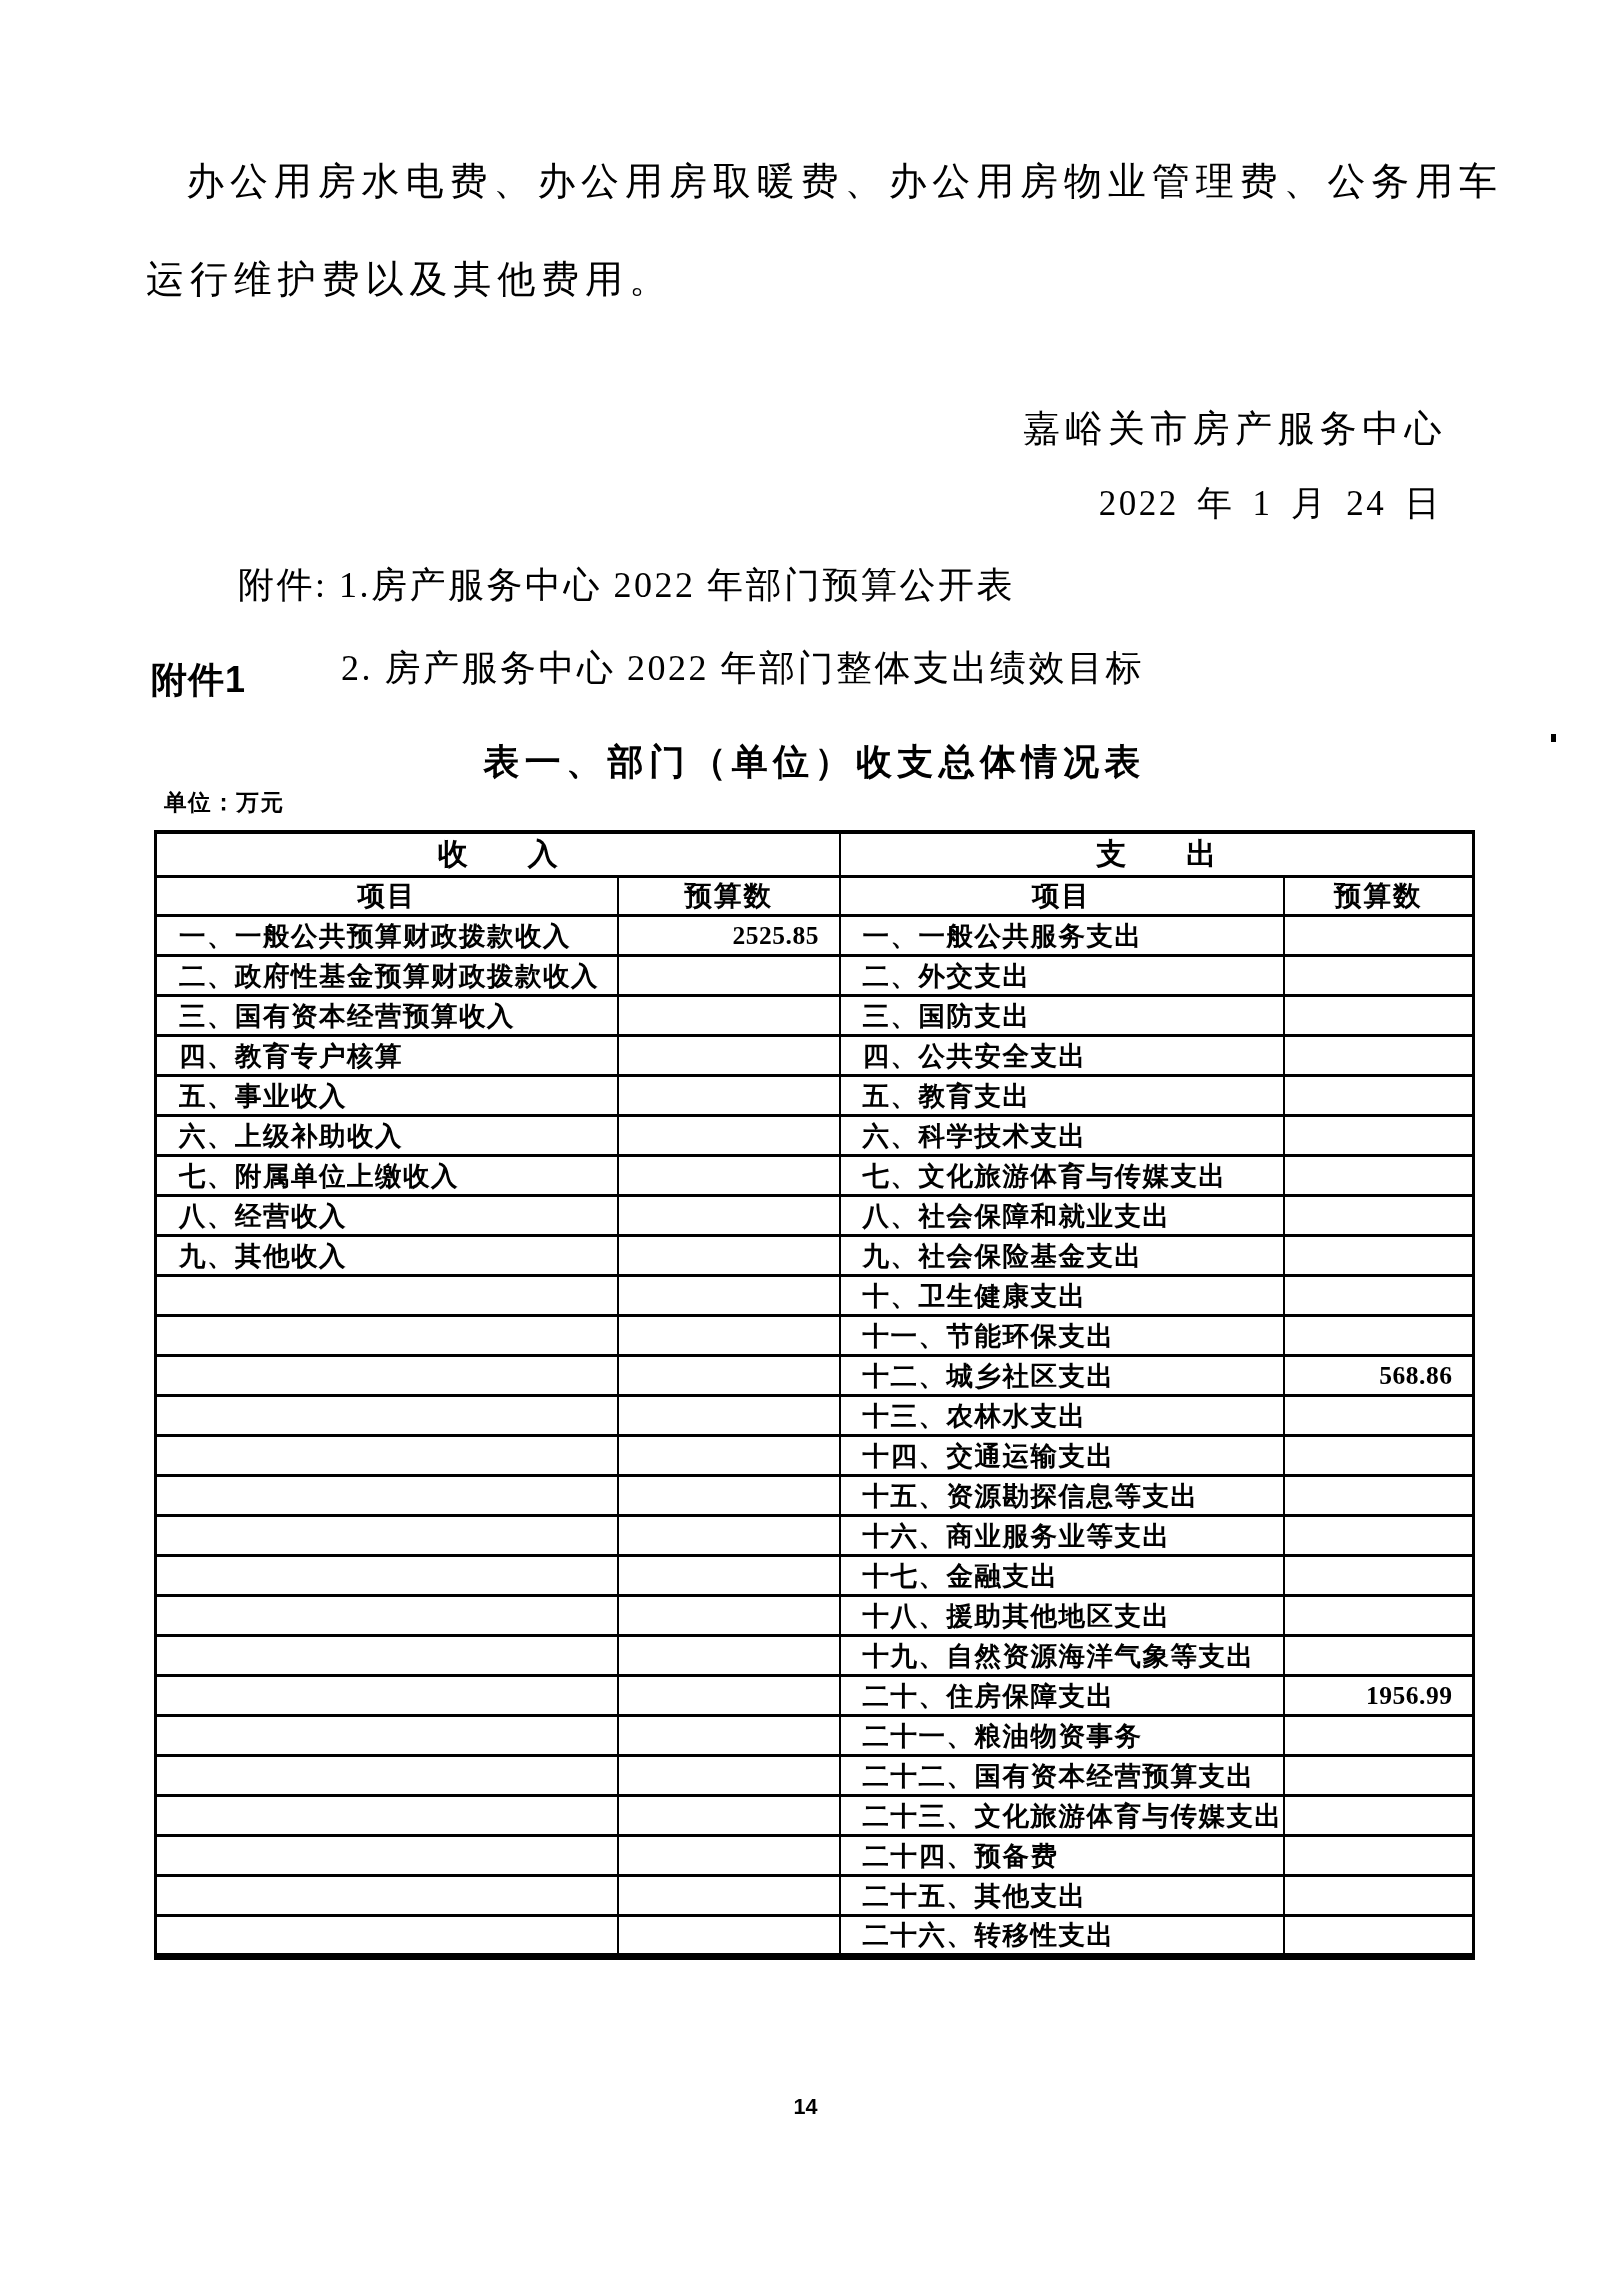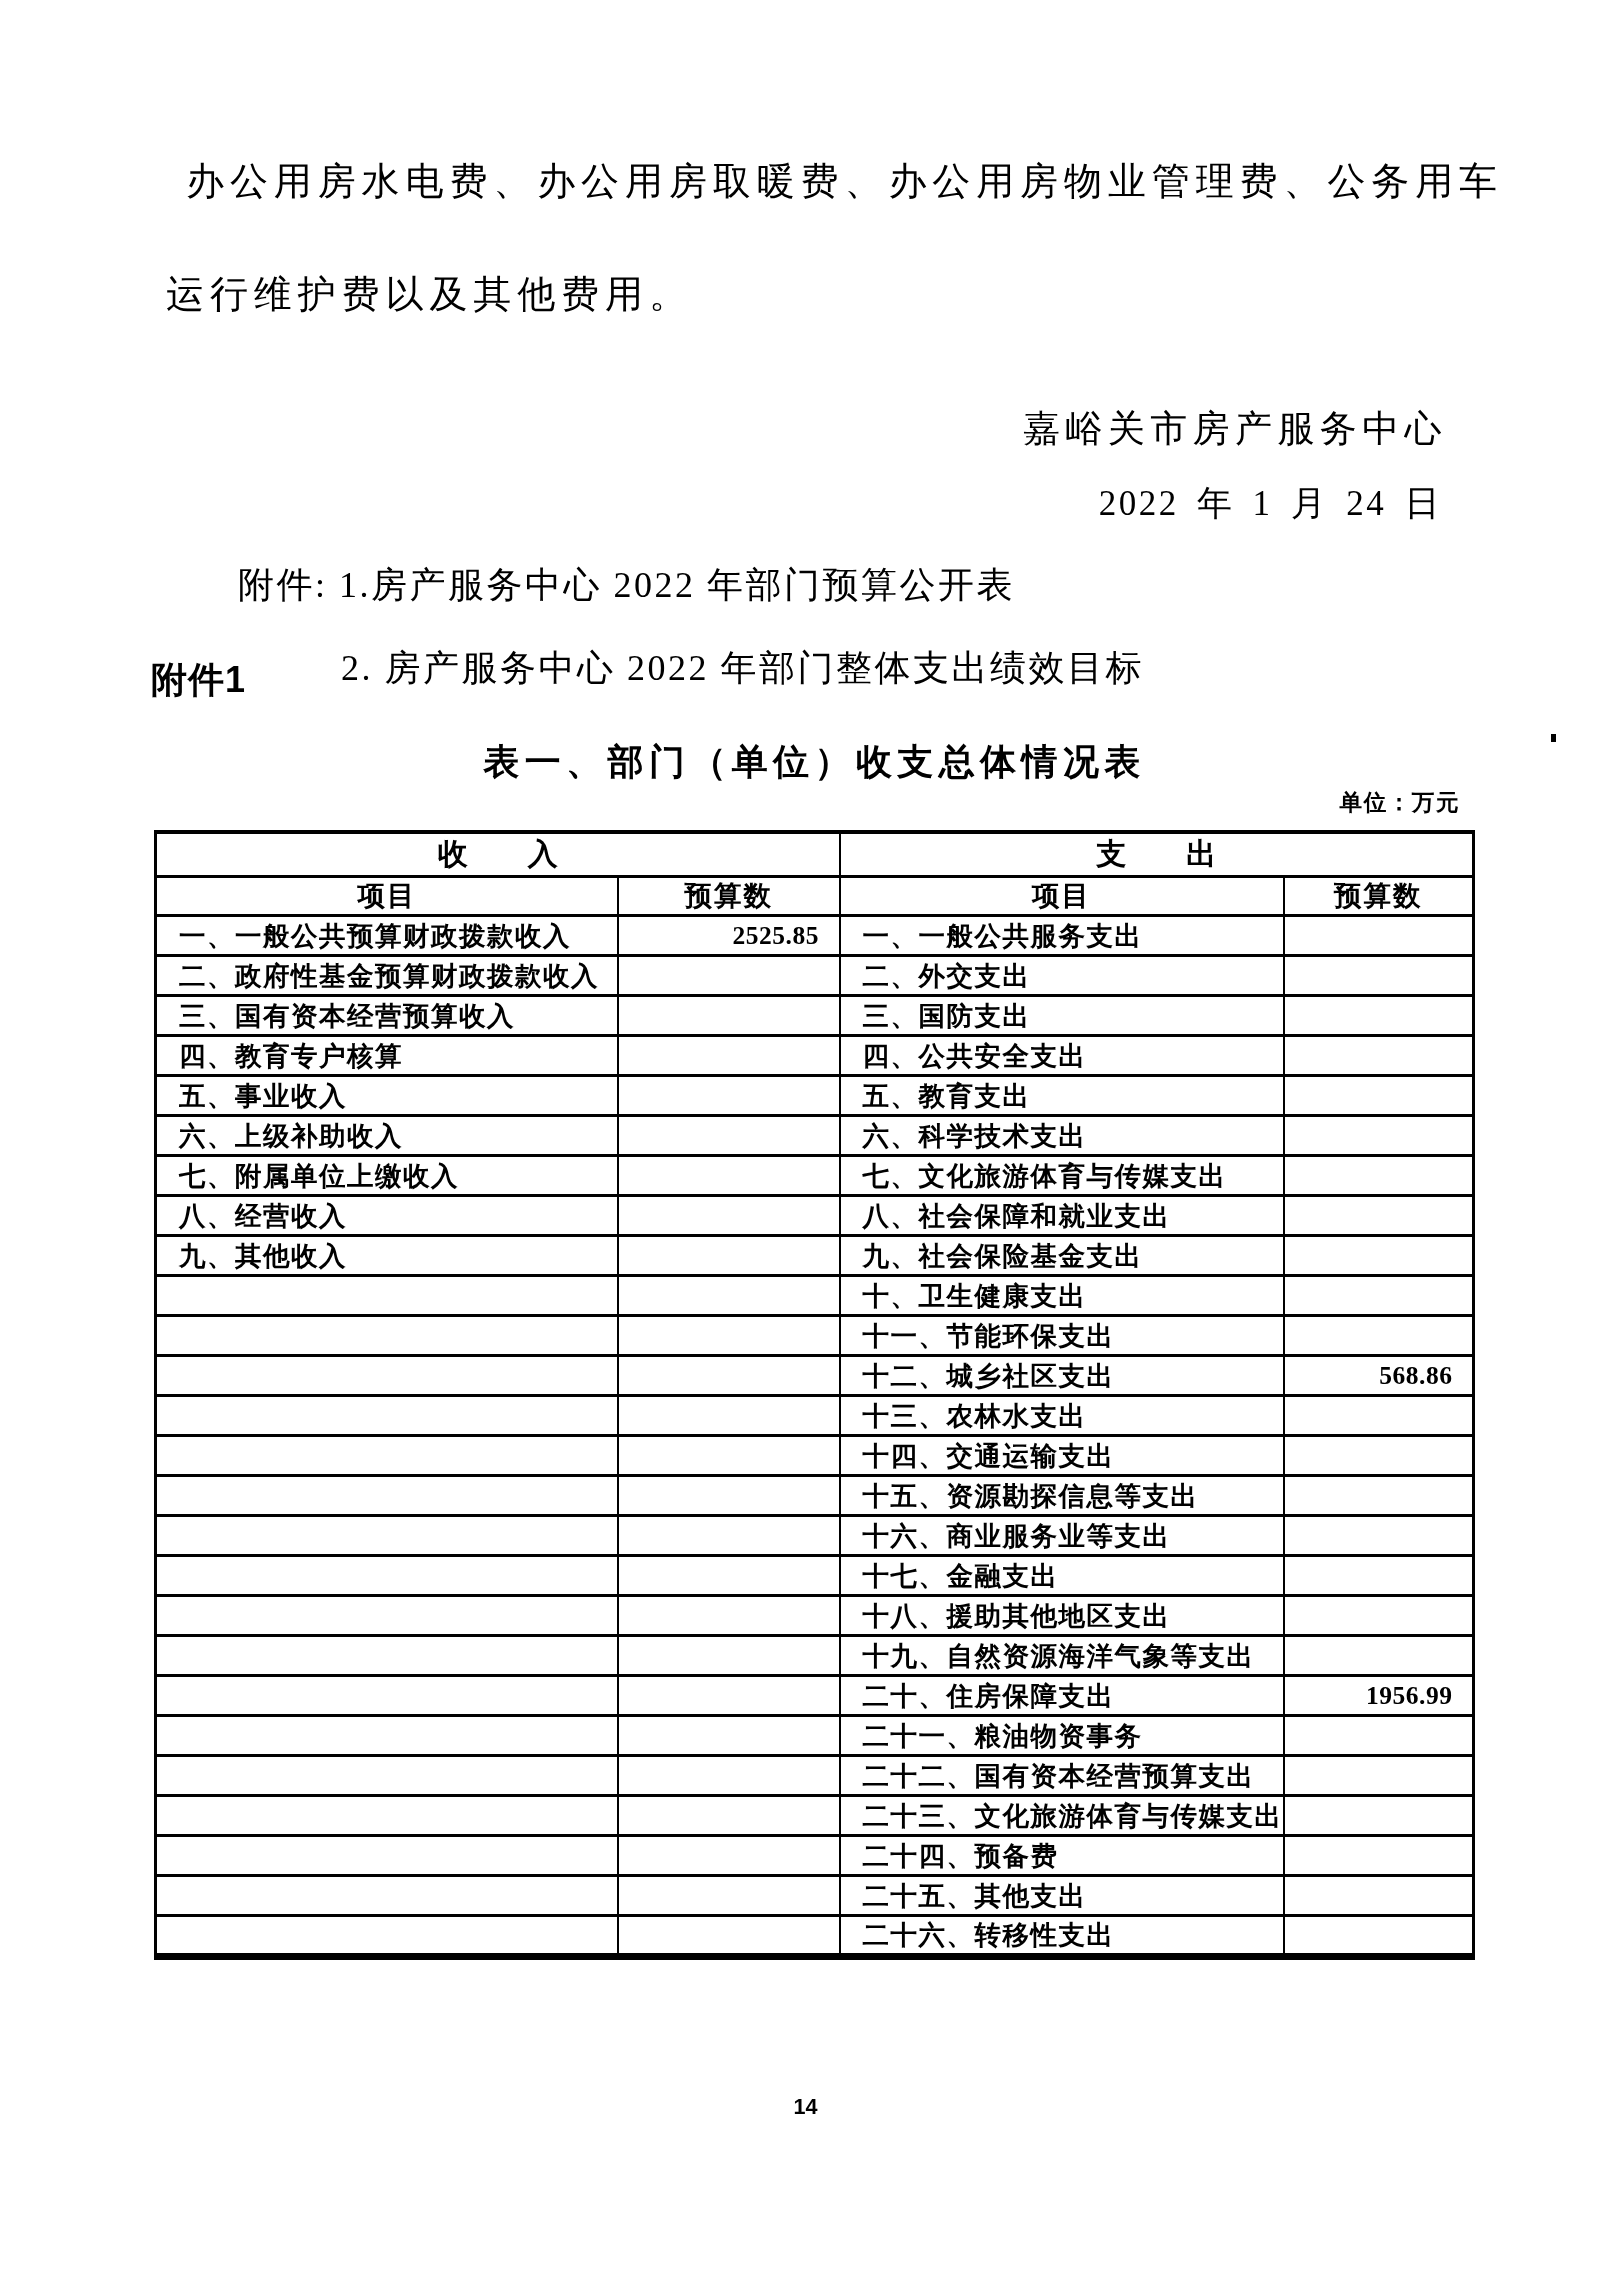--- a/index.html
+++ b/index.html
@@ -10,21 +10,21 @@
     background:#ffffff; color:#000;
     font-family:"Liberation Serif", serif;
     overflow:hidden;
   }
   .body-line {
     position:absolute; left:146px; width:1334px;
     font-size:38px; letter-spacing:5.9px; white-space:nowrap;
     font-weight:500;
   }
   .body-line-1 { top:156px;margin-left:40px; }
-  .body-line-2 { top:269px;margin-left:20px; }
+  .body-line-2 { top:254px; }
   .signature {
     position:absolute; top:404px; right:164px;
     font-size:37px; letter-spacing:5.4px; white-space:nowrap; font-weight:500;
   }
   .date-line {
     position:absolute; top:480px; right:169px;
     font-size:35px; letter-spacing:2.5px; word-spacing:6.9px; white-space:nowrap; font-weight:500;
   }
   .attach-1 {
     position:absolute; left:238px; top:561px;
@@ -41,22 +41,22 @@
   }
   .scan-dot {
     position:absolute; left:1551px; top:734px; width:4.9px; height:7.8px; background:#000;
   }
   .table-title {
     position:absolute; left:154px; top:738px; width:1321px;
     text-align:center; font-size:36px; font-weight:bold; letter-spacing:5.4px;
     font-family:"Liberation Sans", sans-serif; white-space:nowrap;
   }
   .unit-note {
-    position:absolute; left:146px; top:787px; width:1314px;
-    text-align:right; font-size:22.6px; font-weight:bold; letter-spacing:1.5px;
+    position:absolute; left:164px; top:787px; width:1314px;
+    font-size:22.6px; font-weight:bold; letter-spacing:1.5px;
   }
   table.budget {
     position:absolute; left:154px; top:830px; width:1321px;
     border-collapse:collapse; table-layout:fixed;
     border:3.4px solid #000; border-top-width:4.9px; border-bottom-width:7.4px;
   }
   table.budget col.c-item-l { width:35.1%; }
   table.budget col.c-amt-l  { width:16.8%; }
   table.budget col.c-item-r { width:33.7%; }
   table.budget col.c-amt-r  { width:14.4%; }

